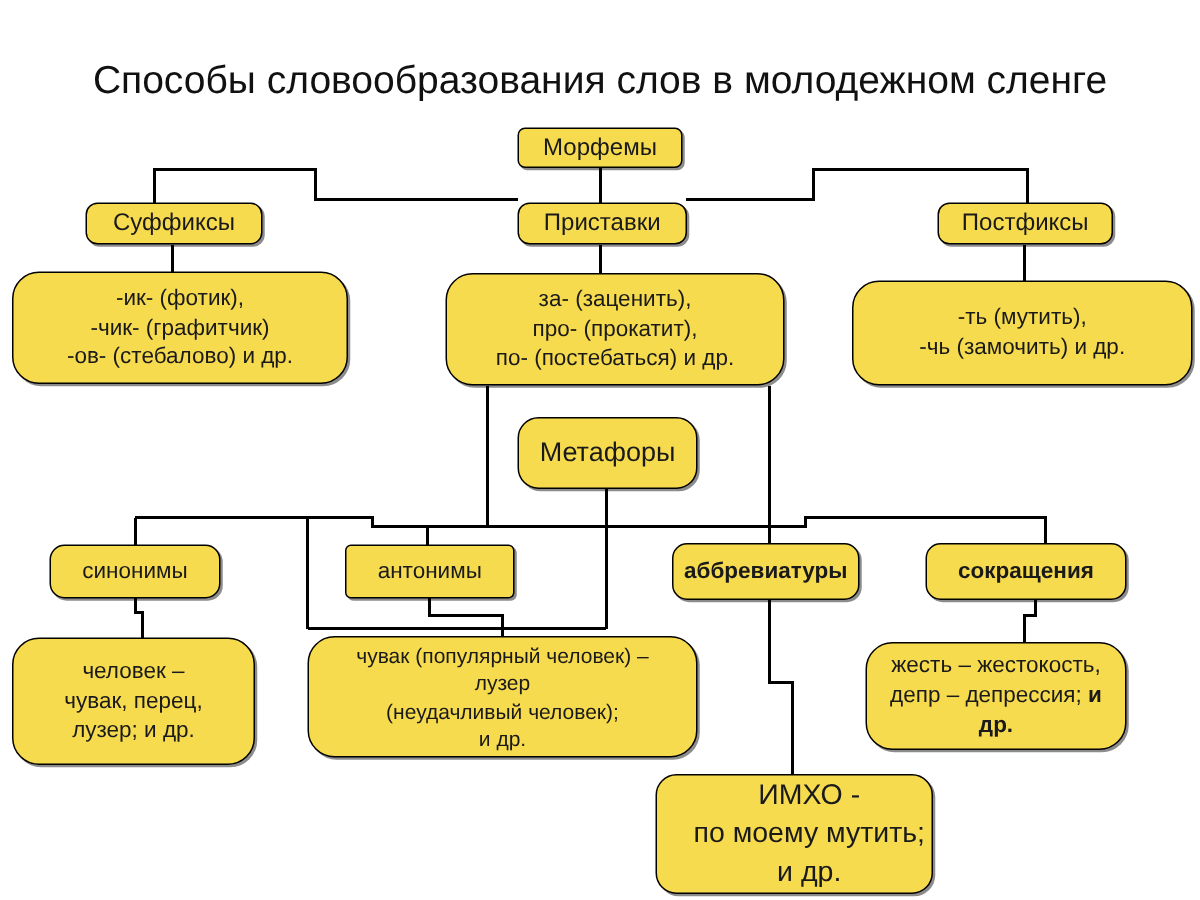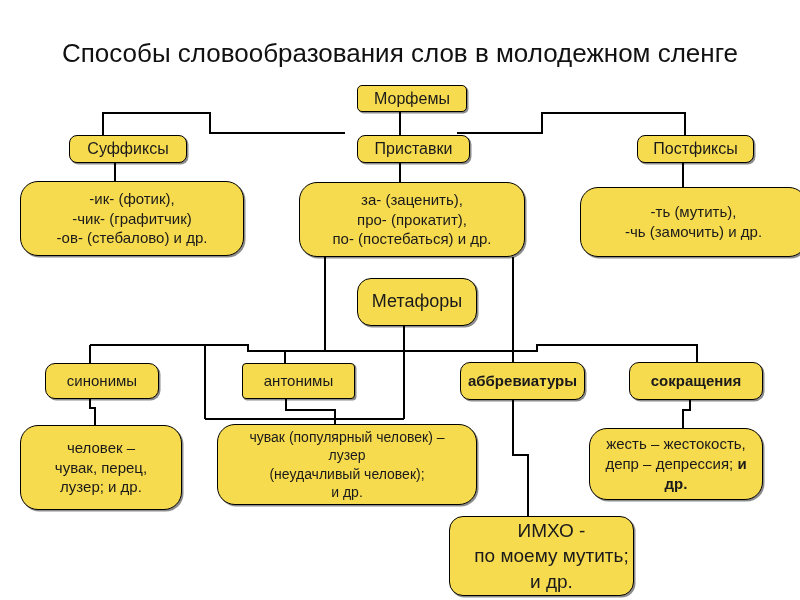--- a/index.html
+++ b/index.html
@@ -35,21 +35,20 @@
     border:1.5px solid #000000;
     display:flex;
     flex-direction:column;
     justify-content:center;
     align-items:center;
     text-align:center;
     color:#1a1a1a;
     line-height:1.32;
     box-shadow:1.5px 1.5px 0 rgba(0,0,0,0.45);
     padding:2px 4px;
-    margin-left:12px;
   }
   .node .seg-b{font-weight:700;}
 </style>
 </head>
 <body>
 
 <div class="stage">
   <h1 class="title">Способы словообразования слов в молодежном сленге</h1>
   <svg class="edges" width="800" height="600">
       <polyline points="400,112 400,135" stroke="#000000"></polyline>
@@ -81,21 +80,21 @@
         <div><span>Приставки</span></div>
       </div>
       <div class="node" style="left: 625px; top: 135px; width: 117px; height: 28px; border-radius: 8px; font-size: 16px; font-weight: 400; background: rgb(247, 219, 79); border-color: rgb(0, 0, 0);">
         <div><span>Постфиксы</span></div>
       </div>
       <div class="node" style="left: 8px; top: 181px; width: 224px; height: 75px; border-radius: 18px; font-size: 15px; font-weight: 400; background: rgb(247, 219, 79); border-color: rgb(0, 0, 0);">
         <div><span>-ик- (фотик),</span></div>
         <div><span>-чик- (графитчик)</span></div>
         <div><span>-ов- (стебалово) и др.</span></div>
       </div>
-      <div class="node" style="left: 287px; top: 182px; width: 226px; height: 75px; border-radius: 18px; font-size: 15px; font-weight: 400; background: rgb(247, 219, 79); border-color: rgb(0, 0, 0);">
+      <div class="node" style="left: 297px; top: 182px; width: 226px; height: 75px; border-radius: 18px; font-size: 15px; font-weight: 400; background: rgb(247, 219, 79); border-color: rgb(0, 0, 0);">
         <div><span>за- (заценить),</span></div>
         <div><span>про- (прокатит),</span></div>
         <div><span>по- (постебаться) и др.</span></div>
       </div>
       <div class="node" style="left: 568px; top: 187px; width: 227px; height: 70px; border-radius: 18px; font-size: 15px; font-weight: 400; background: rgb(247, 219, 79); border-color: rgb(0, 0, 0);">
         <div><span>-ть (мутить),</span></div>
         <div><span>-чь (замочить) и др.</span></div>
       </div>
       <div class="node" style="left: 345px; top: 278px; width: 120px; height: 48px; border-radius: 14px; font-size: 18px; font-weight: 400; background: rgb(247, 219, 79); border-color: rgb(0, 0, 0);">
         <div><span>Метафоры</span></div>

